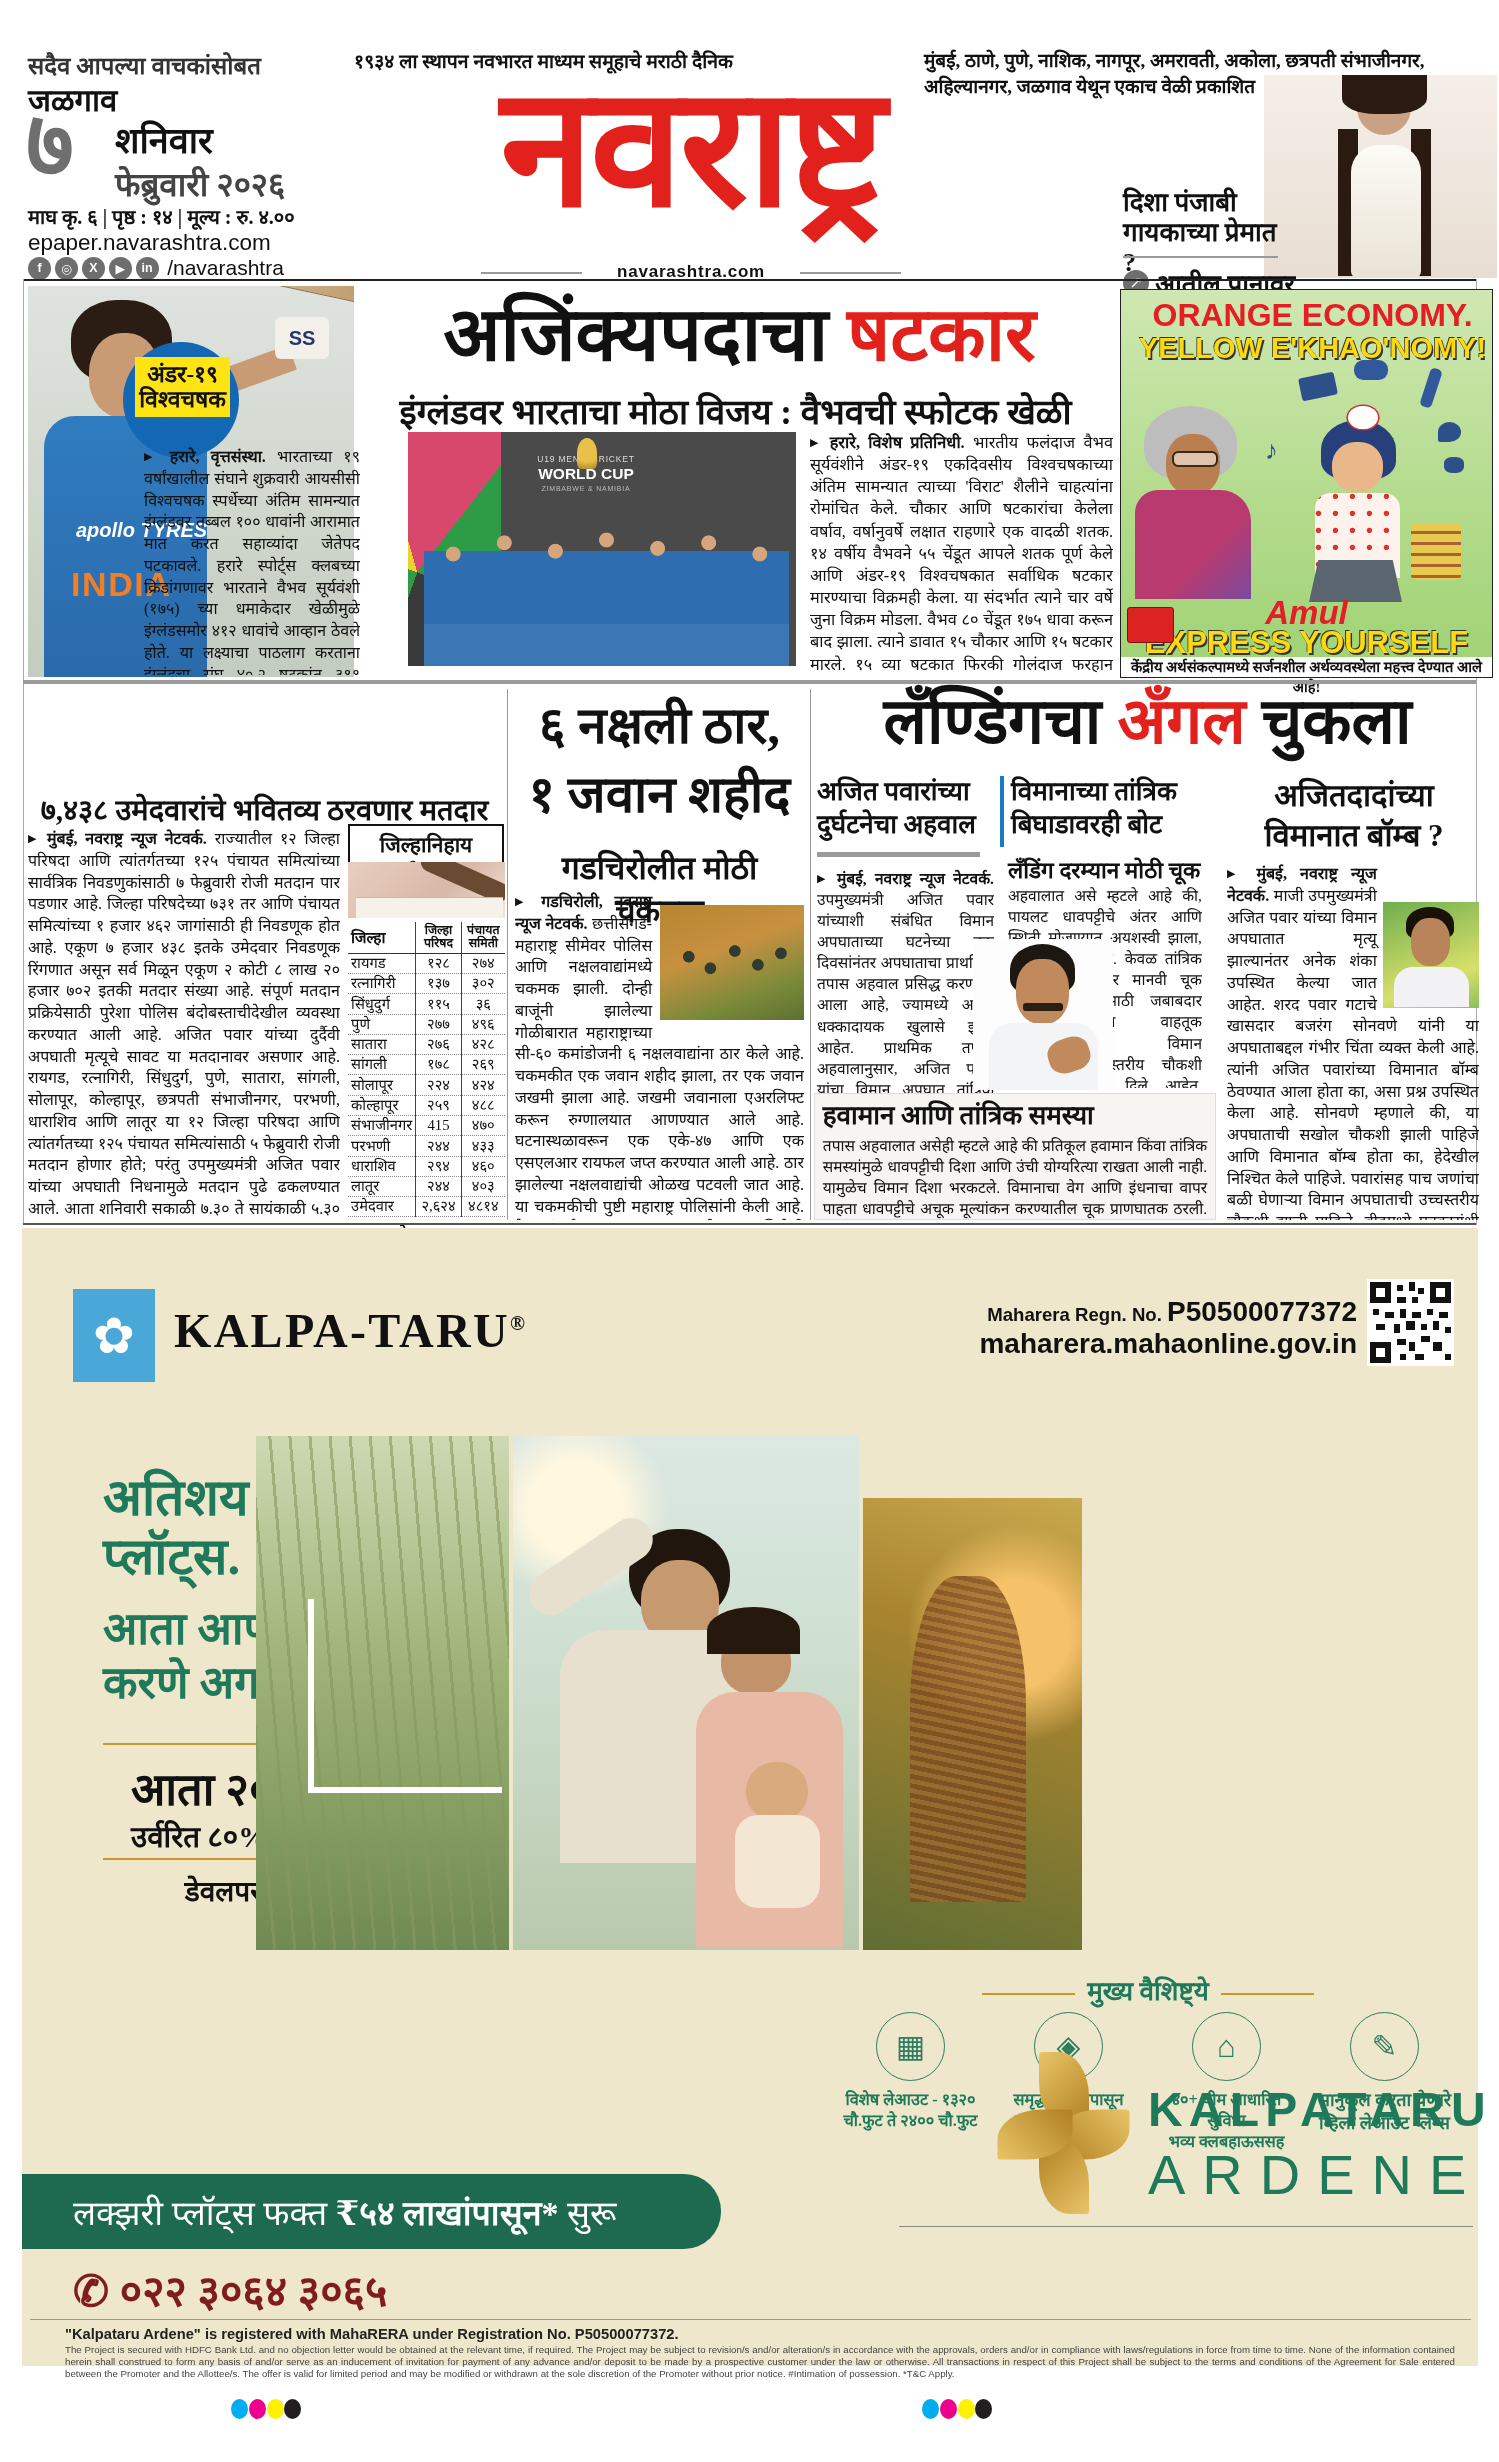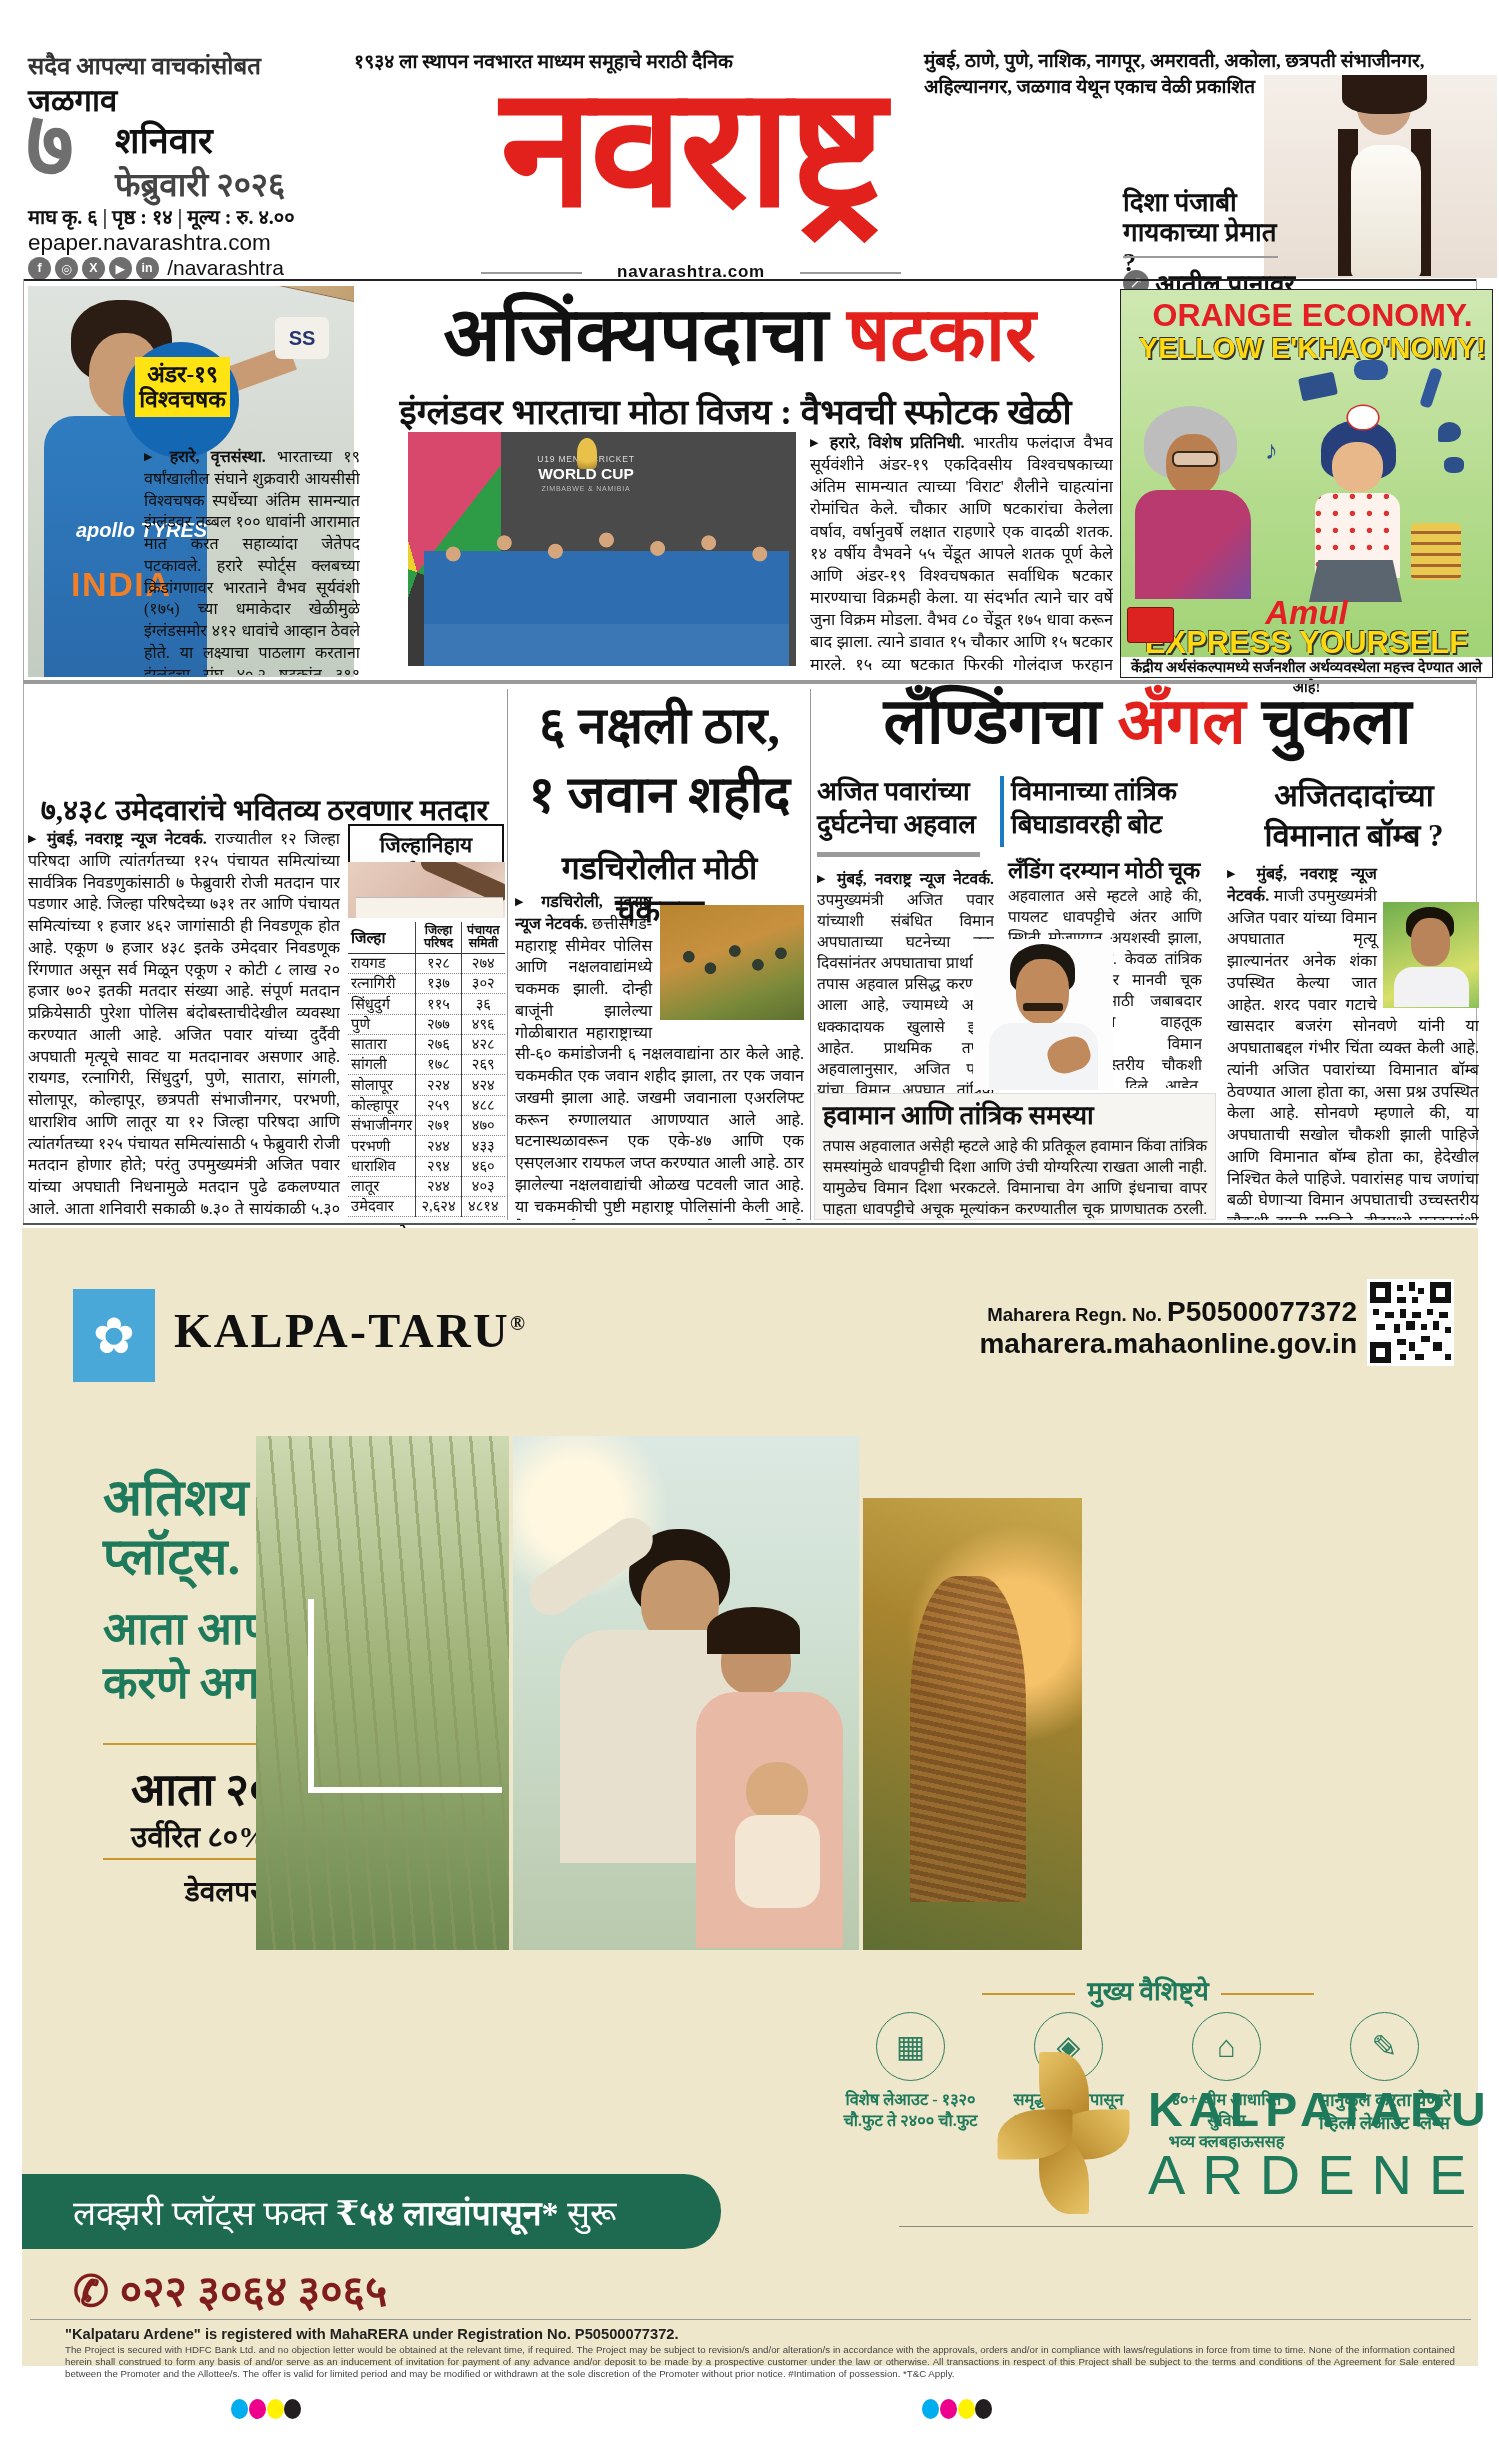--- a/index.html
+++ b/index.html
@@ -248,21 +248,21 @@
           </tr>
 
           <tr>
             <td>कोल्हापूर</td>
             <td>२५९</td>
             <td>४८८</td>
           </tr>
 
           <tr>
             <td>संभाजीनगर</td>
-            <td>२७१</td>
+            <td>415</td>
             <td>४७०</td>
           </tr>
 
           <tr>
             <td>परभणी</td>
             <td>२४४</td>
             <td>४३३</td>
           </tr>
 
           <tr>

